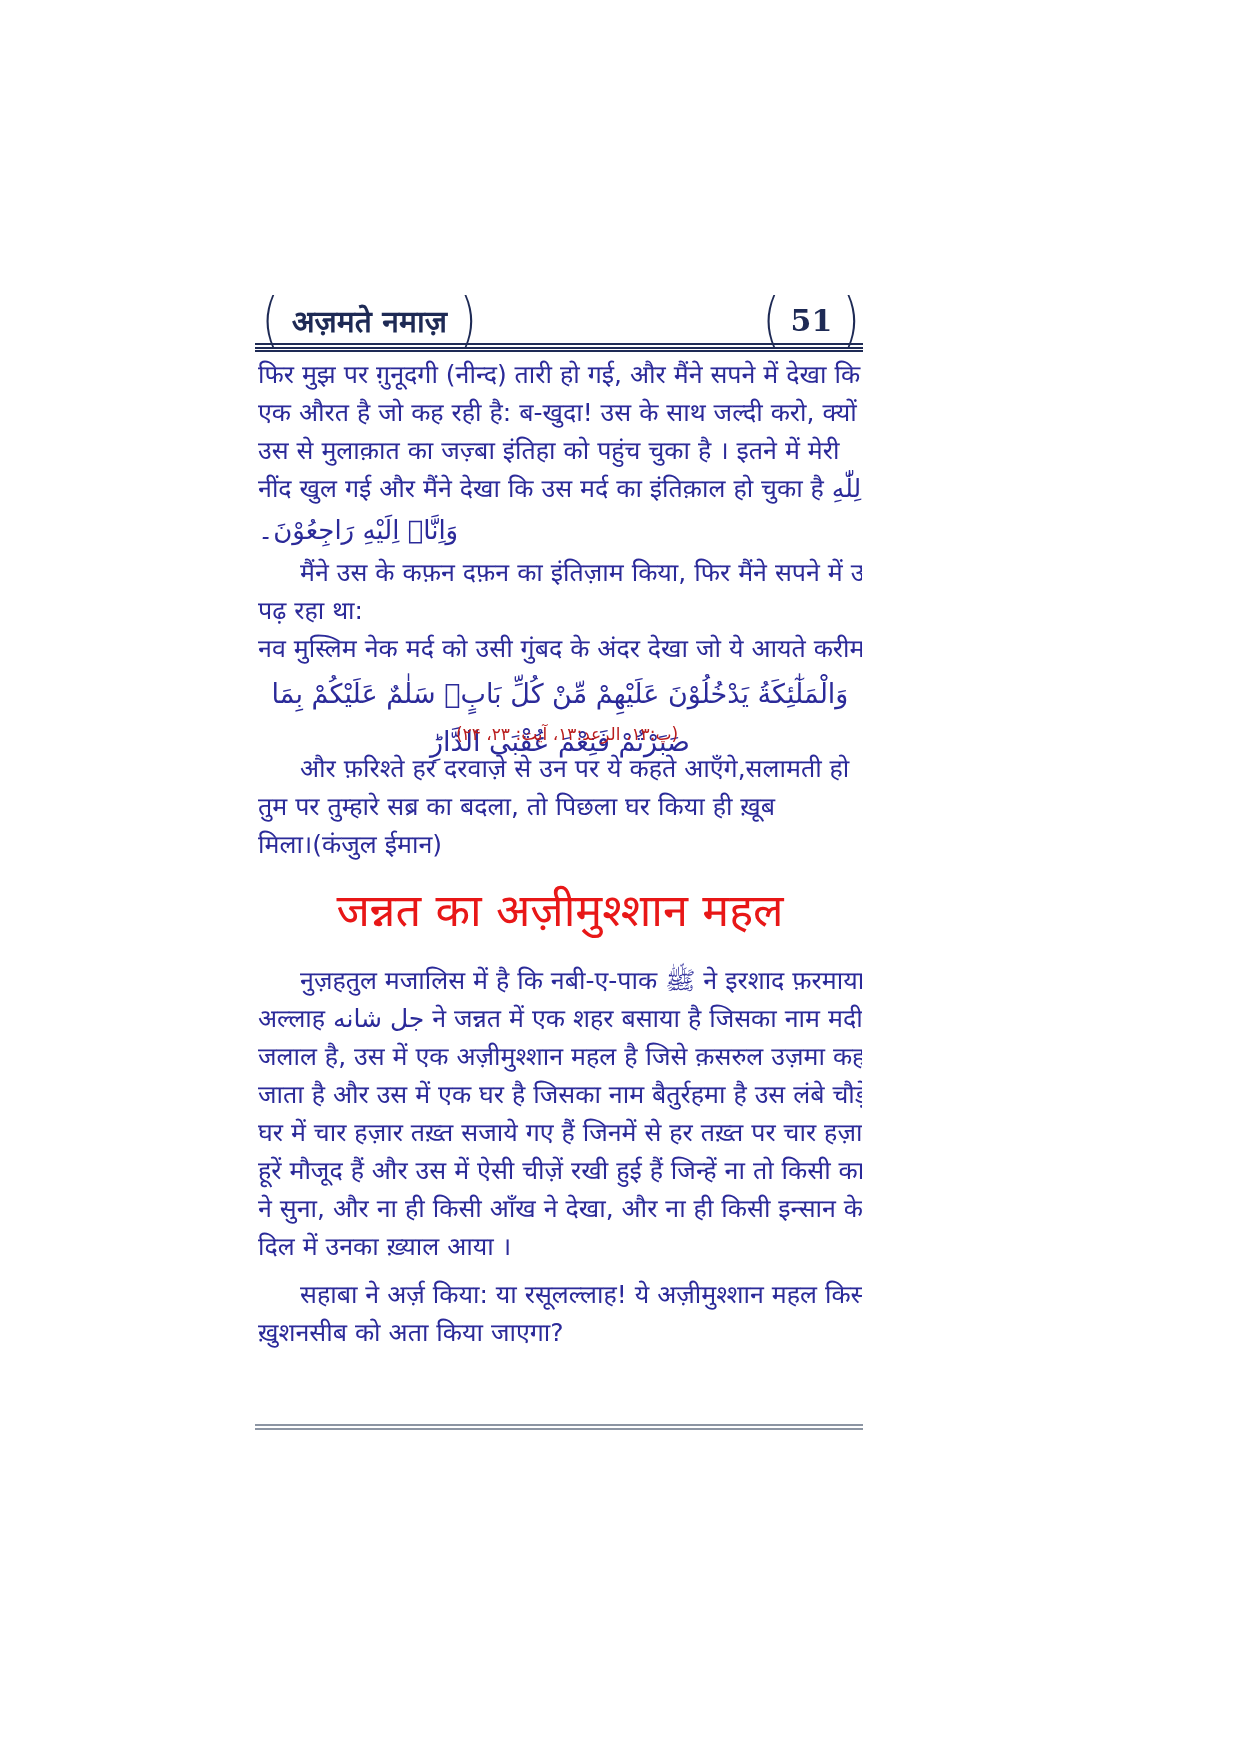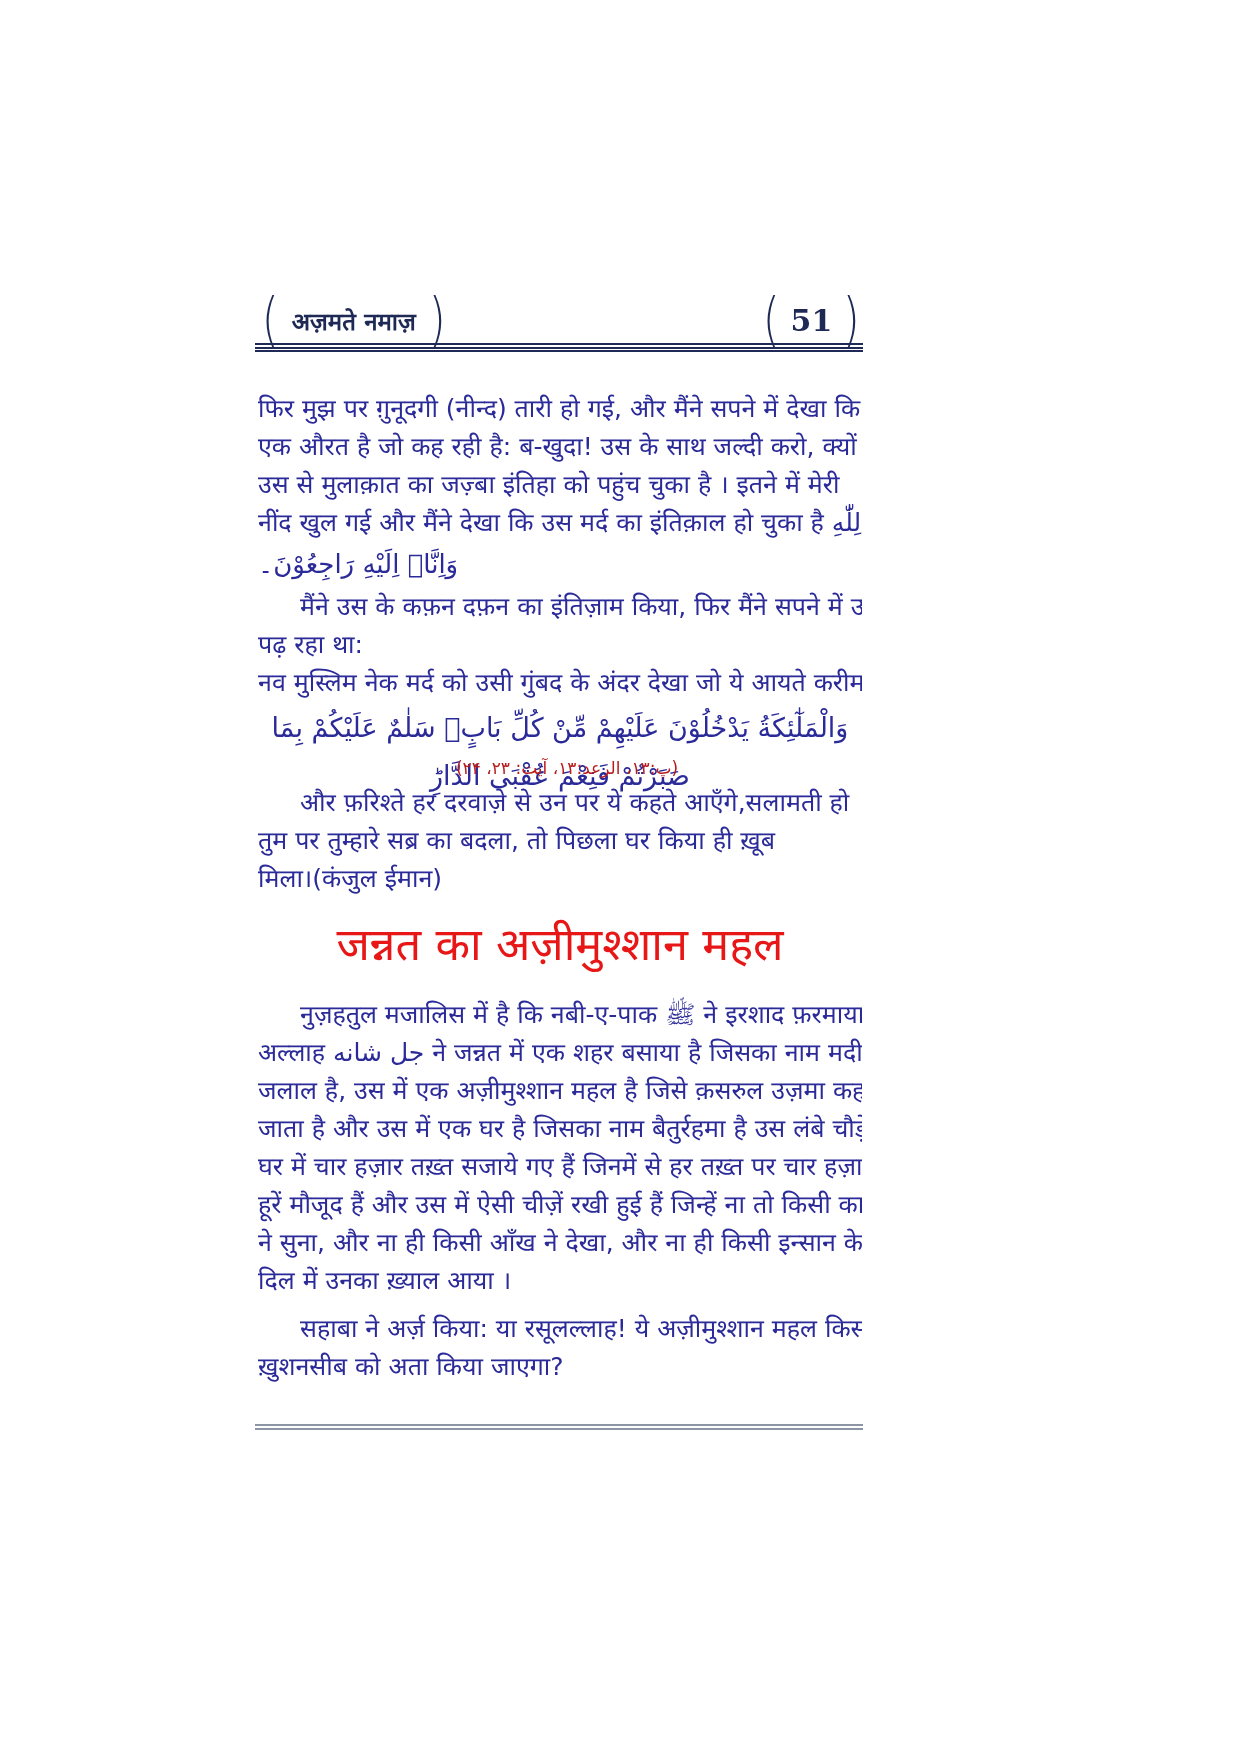--- a/index.html
+++ b/index.html
@@ -6,26 +6,26 @@
   body{
     width:1240px;height:1754px;position:relative;background:#ffffff;
     font-family:"DejaVu Sans","Liberation Sans",sans-serif;
   }
   .page{position:absolute;inset:0;}
   
   .header{position:absolute;left:255px;top:294px;width:608px;height:52px;color:#1e2a55;}
   .title-wrap{position:absolute;left:4px;top:0;display:flex;align-items:center;height:52px;}
   .num-wrap{position:absolute;right:0;top:0;display:flex;align-items:center;height:52px;}
   .paren{font-size:58px;font-weight:300;line-height:48px;color:#1e2a55;transform:scaleX(.75);}
-  .hdr-title{font-size:24px;font-weight:bold;padding:0 10px;white-space:nowrap;}
+  .hdr-title{font-size:30px;font-weight:bold;padding:0 10px;white-space:nowrap;}
   .hdr-num{font-size:30px;font-weight:bold;padding:0 8px;font-family:"DejaVu Serif","Liberation Serif",serif;}
   .rule3{position:absolute;left:255px;top:343px;width:608px;height:9px;
     background:linear-gradient(#1e2a55 0 2px,transparent 2px 3.5px,#1e2a55 3.5px 5.5px,transparent 5.5px 7px,#1e2a55 7px 9px);}
   
-  .content{position:absolute;left:258px;top:356px;width:604px;color:#2b2a99;font-size:25px;margin-top:34px;}
+  .content{position:absolute;left:258px;top:356px;width:604px;color:#2b2a99;font-size:25px;}
   .jline{height:38px;line-height:37px;overflow:hidden;white-space:nowrap;}
   .j{text-align:justify;}
   .j::after{content:"";display:inline-block;width:100%;}
   .l{text-align:left;}
   .indent{text-indent:42px;}
   .arabic-line{height:46px;line-height:44px;font-size:26px;text-align:left;}
   .verse{height:50px;line-height:48px;font-size:27px;text-align:center;direction:rtl;margin-top:2px;}
   .verse-ref{height:30px;line-height:28px;font-size:17px;text-align:center;color:#b91c1c;margin-left:14px;}
   .red-heading{font-size:45px;font-weight:normal;color:#e81717;text-align:center;
     height:64px;line-height:62px;margin-top:16px;margin-bottom:18px;white-space:nowrap;}

